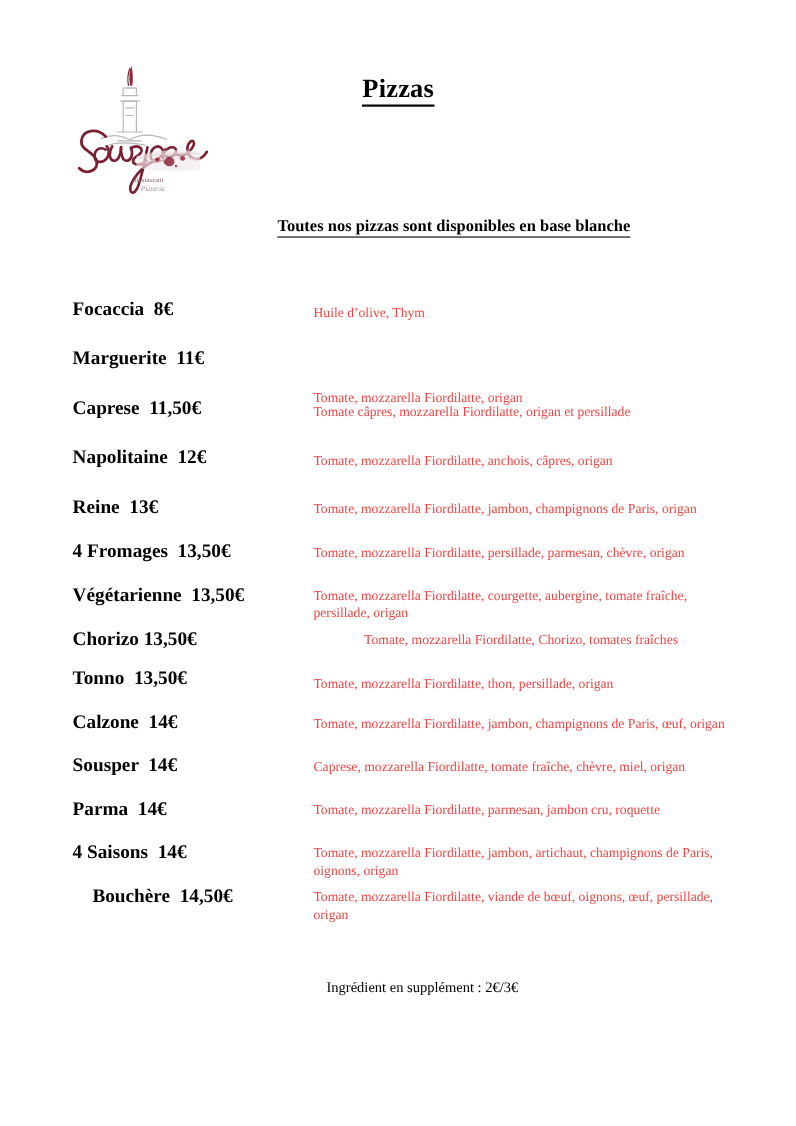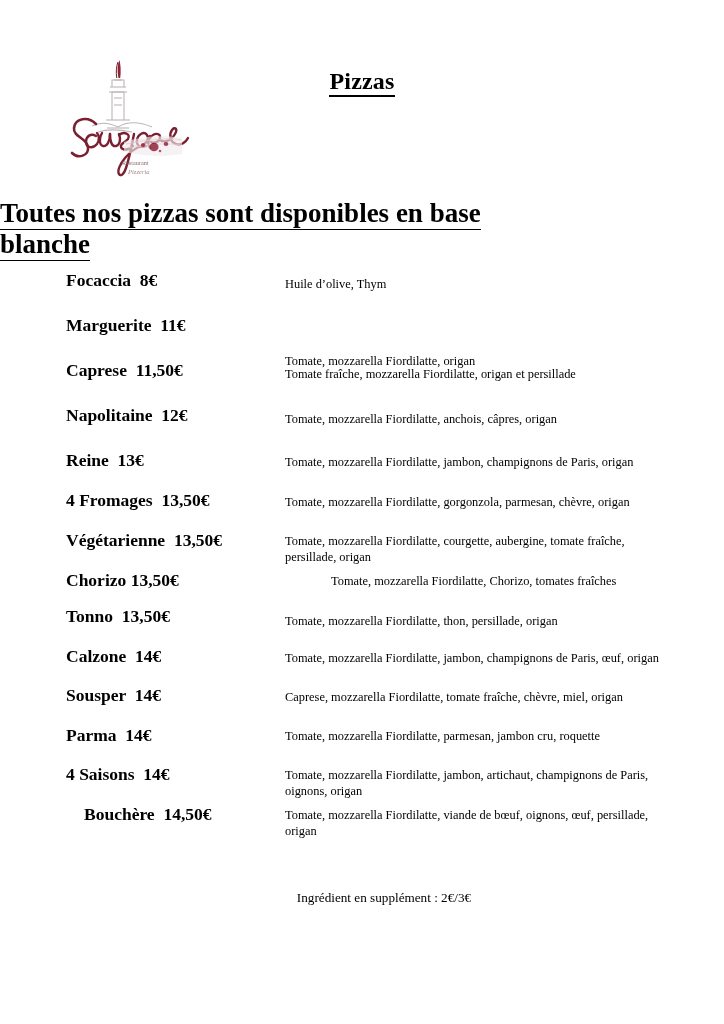--- a/index.html
+++ b/index.html
@@ -40,22 +40,22 @@
   .page-title span {
     border-bottom: 2px solid #000;
     padding-bottom: 1px;
   }
 
   .subtitle {
     position: absolute;
     left: 0;
     top: 198px;
     width: 573px;
-    text-align: left;
-    font-size: 27px;
+    text-align: right;
+    font-size: 15px;
     font-weight: bold;
   }
   .subtitle span {
     border-bottom: 1.8px solid #000;
     padding-bottom: 1px;
   }
 
   
   .menu {
     position: absolute;
@@ -74,21 +74,21 @@
     font-weight: bold;
     white-space: pre;
     line-height: 1.15;
   }
   .item-desc {
     position: absolute;
     left: 285px;
     width: 385px;
     font-size: 12.4px;
     line-height: 1.32;
-    color: #000000;
+    color: #ef4444;
   }
 
   
   .footer-note {
     position: absolute;
     left: 0;
     top: 890px;
     width: 608px;
     text-align: center;
     font-size: 13.2px;
@@ -164,33 +164,33 @@
     <div class="menu-row">
       <div class="item-name" style="top: 8px;">Focaccia  8€</div>
       <div class="item-desc" style="top: 14px;">Huile d’olive, Thym</div>
     </div>
     <div class="menu-row">
       <div class="item-name" style="top: 53px;">Marguerite  11€</div>
       <div class="item-desc" style="top: 59px; margin-top: 32px;">Tomate, mozzarella Fiordilatte, origan</div>
     </div>
     <div class="menu-row">
       <div class="item-name" style="top: 98px;">Caprese  11,50€</div>
-      <div class="item-desc" style="top: 104px;">Tomate fraîche, mozzarella Fiordilatte, origan et persillade</div>
+      <div class="item-desc" style="top: 104px;">Tomate câpres, mozzarella Fiordilatte, origan et persillade</div>
     </div>
     <div class="menu-row">
       <div class="item-name" style="top: 143px;">Napolitaine  12€</div>
       <div class="item-desc" style="top: 149px;">Tomate, mozzarella Fiordilatte, anchois, câpres, origan</div>
     </div>
     <div class="menu-row">
       <div class="item-name" style="top: 188px;">Reine  13€</div>
       <div class="item-desc" style="top: 192px;">Tomate, mozzarella Fiordilatte, jambon, champignons de Paris, origan</div>
     </div>
     <div class="menu-row">
       <div class="item-name" style="top: 228px;">4 Fromages  13,50€</div>
-      <div class="item-desc" style="top: 232px;">Tomate, mozzarella Fiordilatte, gorgonzola, parmesan, chèvre, origan</div>
+      <div class="item-desc" style="top: 232px;">Tomate, mozzarella Fiordilatte, persillade, parmesan, chèvre, origan</div>
     </div>
     <div class="menu-row">
       <div class="item-name" style="top: 268px;">Végétarienne  13,50€</div>
       <div class="item-desc" style="top: 271px;">Tomate, mozzarella Fiordilatte, courgette, aubergine, tomate fraîche, persillade, origan</div>
     </div>
     <div class="menu-row">
       <div class="item-name" style="top: 308px;">Chorizo 13,50€</div>
       <div class="item-desc" style="top: 311px; margin-left: 46px;">Tomate, mozzarella Fiordilatte, Chorizo, tomates fraîches</div>
     </div>
     <div class="menu-row">

